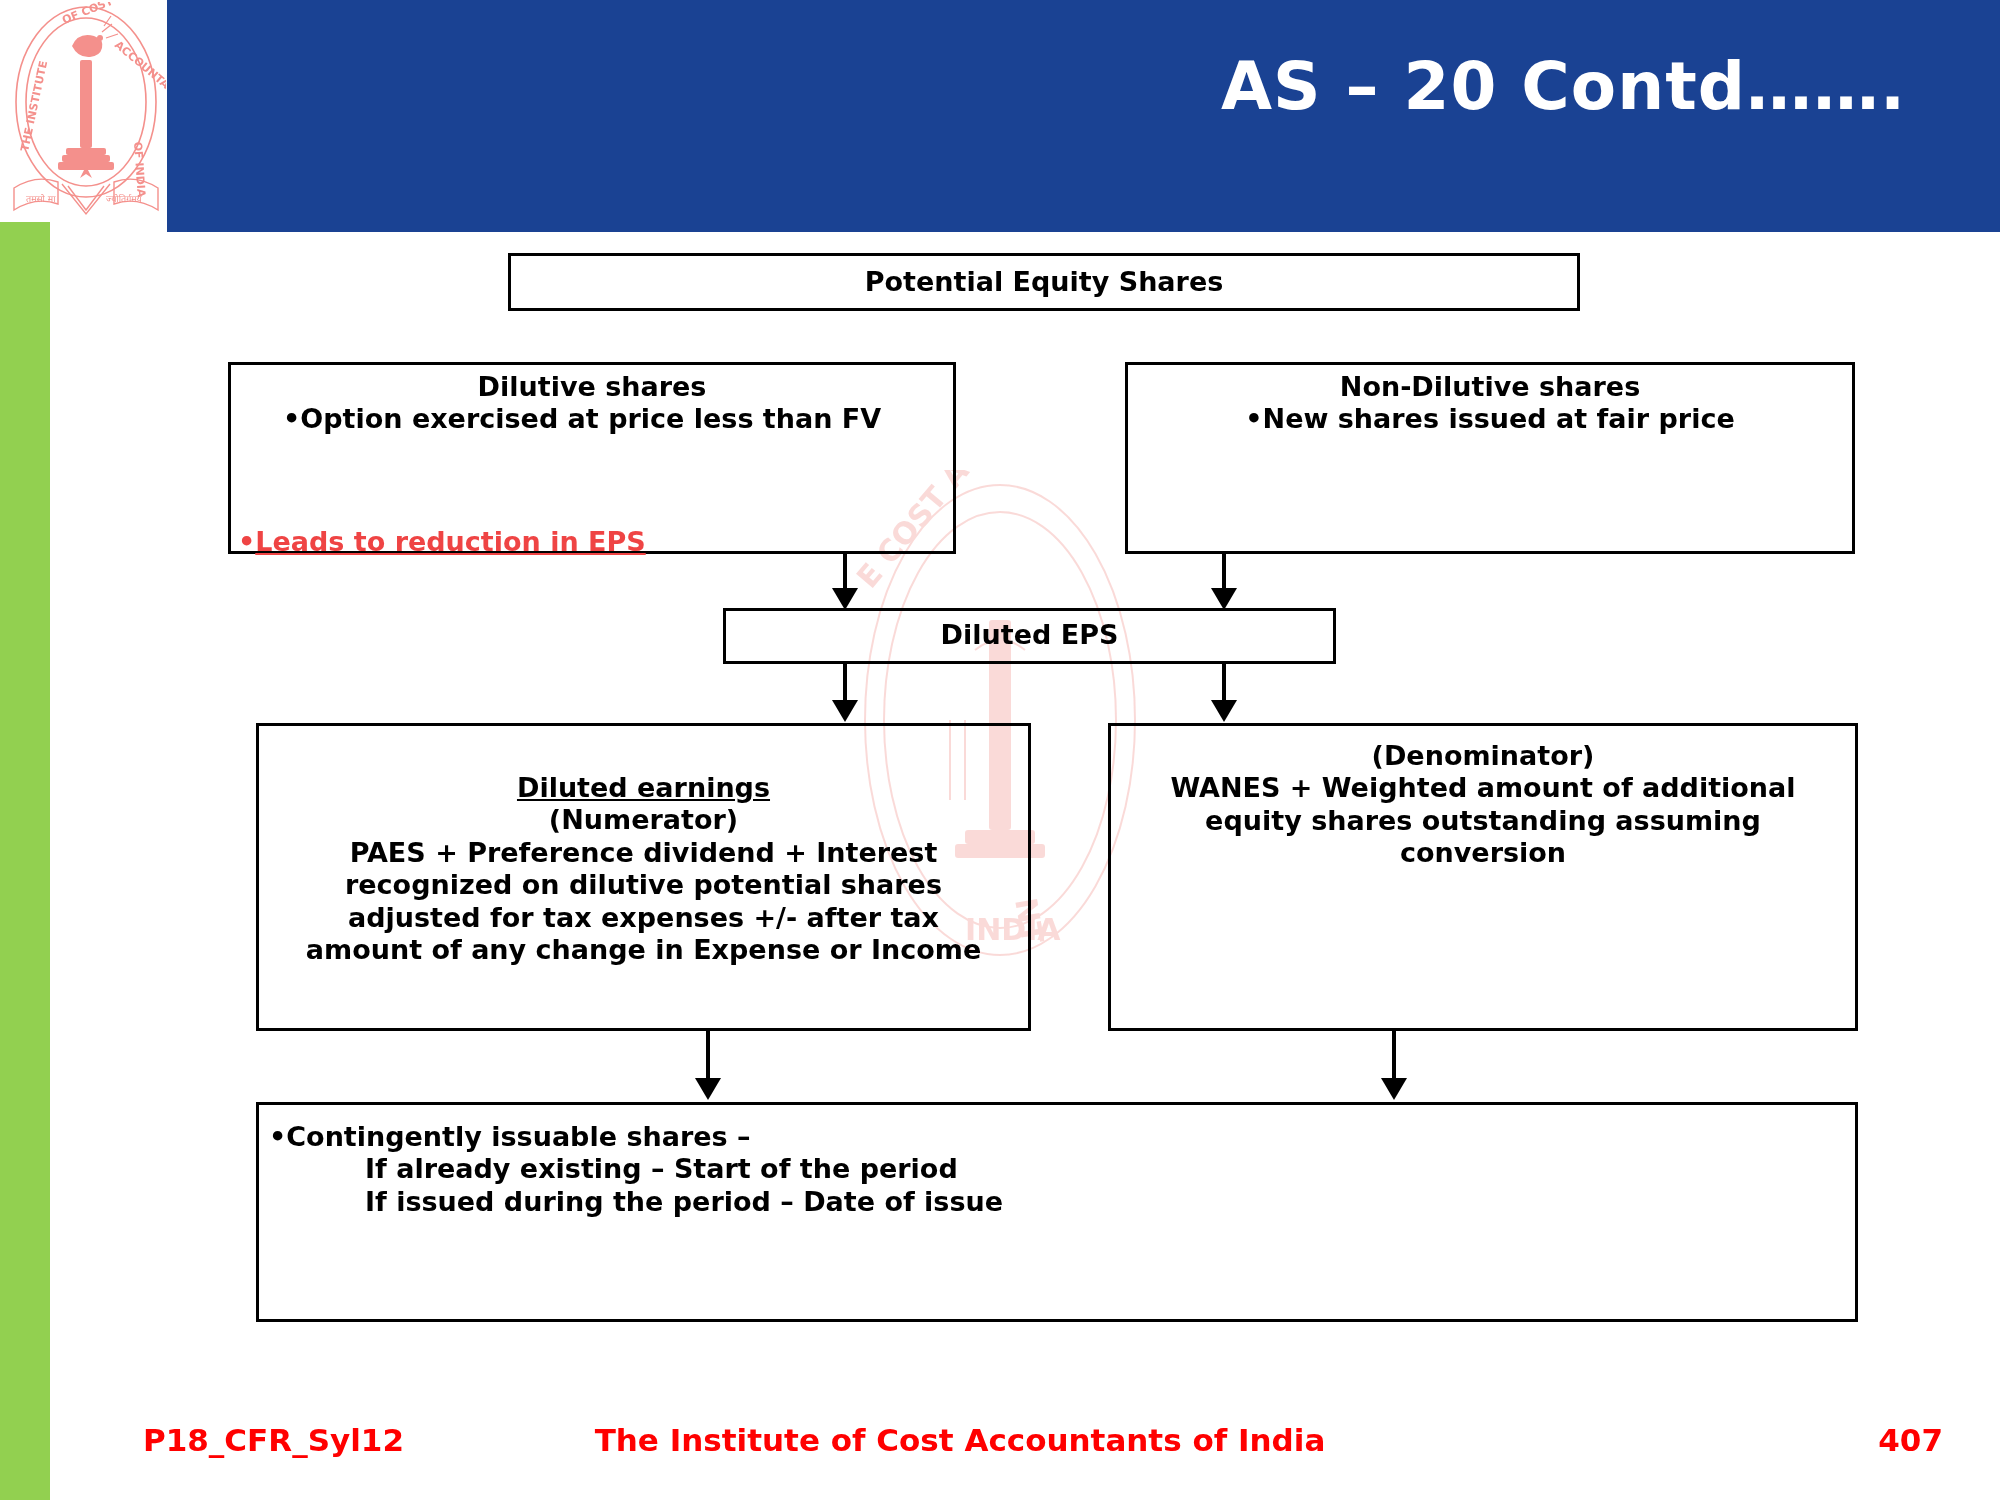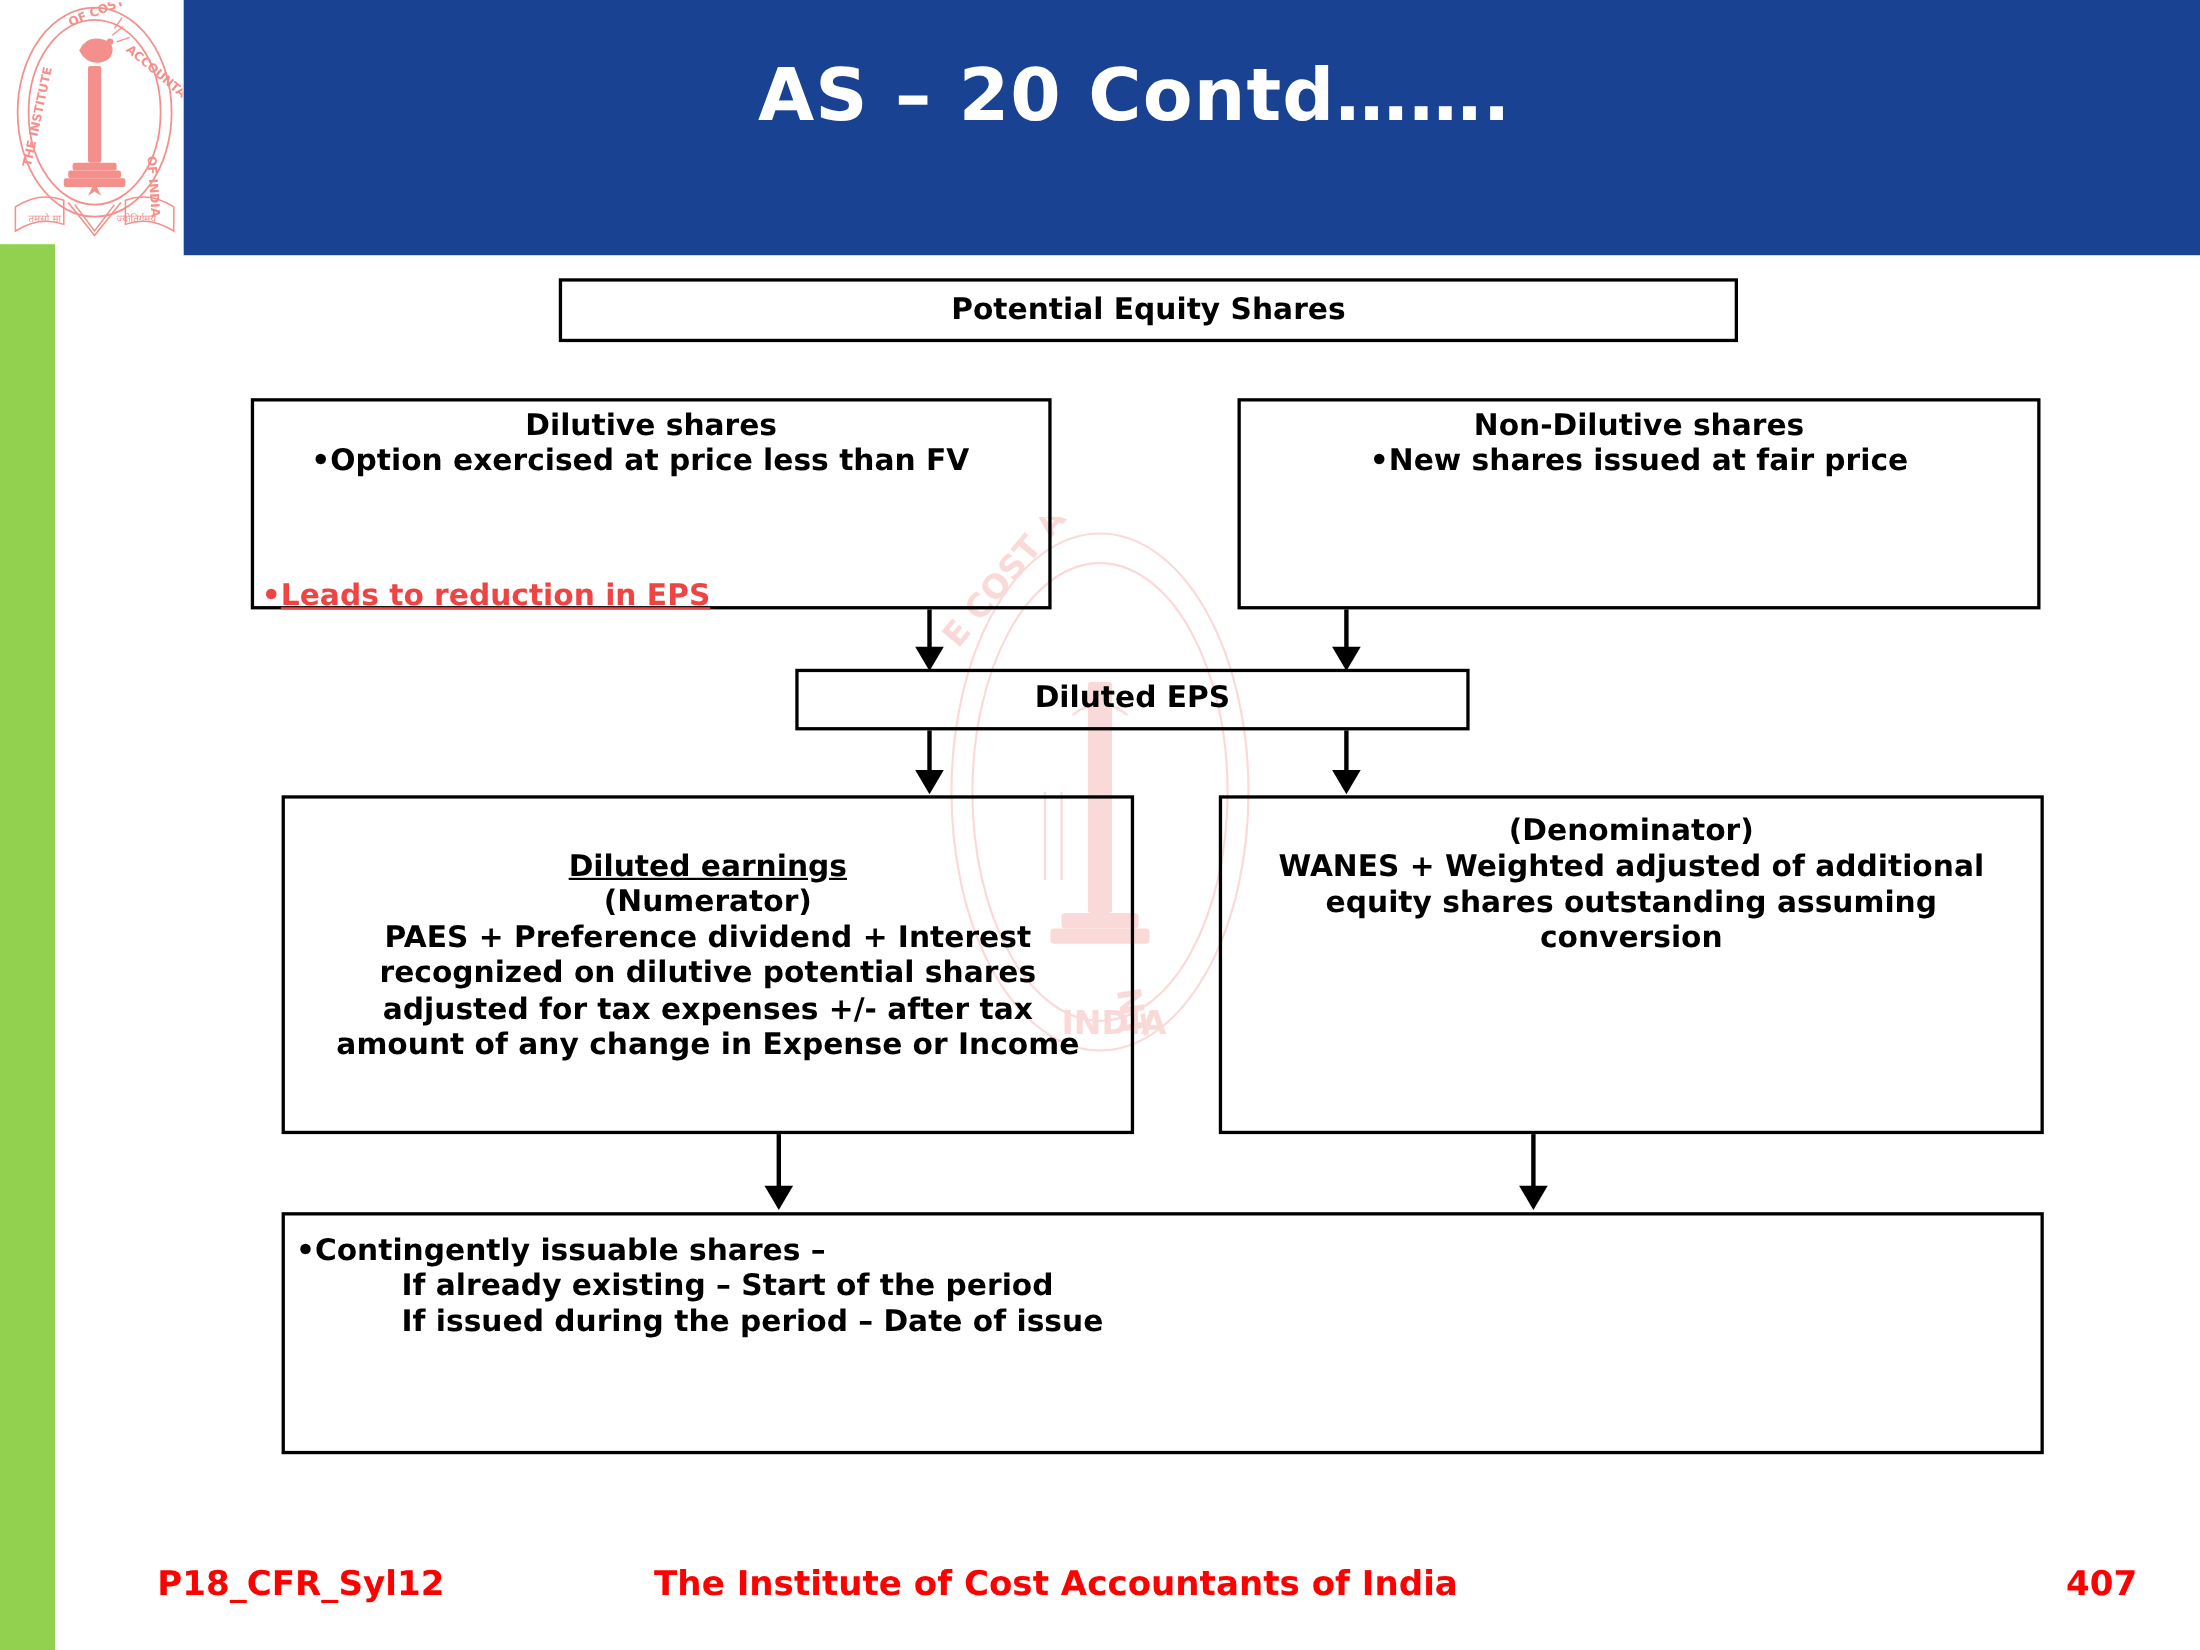--- a/index.html
+++ b/index.html
@@ -40,26 +40,27 @@
     top: 222px;
     width: 50px;
     height: 1278px;
     background: #92D050;
   }
   .slide-title {
     position: absolute;
     left: 167px;
     top: 48px;
     width: 1729px;
-    text-align: center;
+    text-align: right;
     color: #ffffff;
     font-size: 66px;
     font-weight: bold;
     letter-spacing: 1px;
     font-family: "DejaVu Sans", sans-serif;
+    padding-left: 10px;
   }
 
   
   .watermark {
     position: absolute;
     left: 855px;
     top: 470px;
     width: 290px;
     height: 500px;
     opacity: 0.55;
@@ -265,21 +266,21 @@
       <div>PAES + Preference dividend + Interest</div>
       <div>recognized on dilutive potential shares</div>
       <div>adjusted for tax expenses +/- after tax</div>
       <div>amount of any change in Expense or Income</div>
     </div>
   </div>
 
   <div class="fbox" id="box-denominator">
     <div class="inner ctr" style="padding-top:14px;">
       <div>(Denominator)</div>
-      <div>WANES + Weighted adjusted of additional</div>
+      <div>WANES + Weighted amount of additional</div>
       <div>equity shares outstanding assuming</div>
       <div>conversion</div>
     </div>
   </div>
 
   <div class="vline" style="left:706px; top:1031px; height:48px;"></div>
   <div class="arrowhead" style="left:695px; top:1078px;"></div>
 
   <div class="vline" style="left:1392px; top:1031px; height:48px;"></div>
   <div class="arrowhead" style="left:1381px; top:1078px;"></div>

